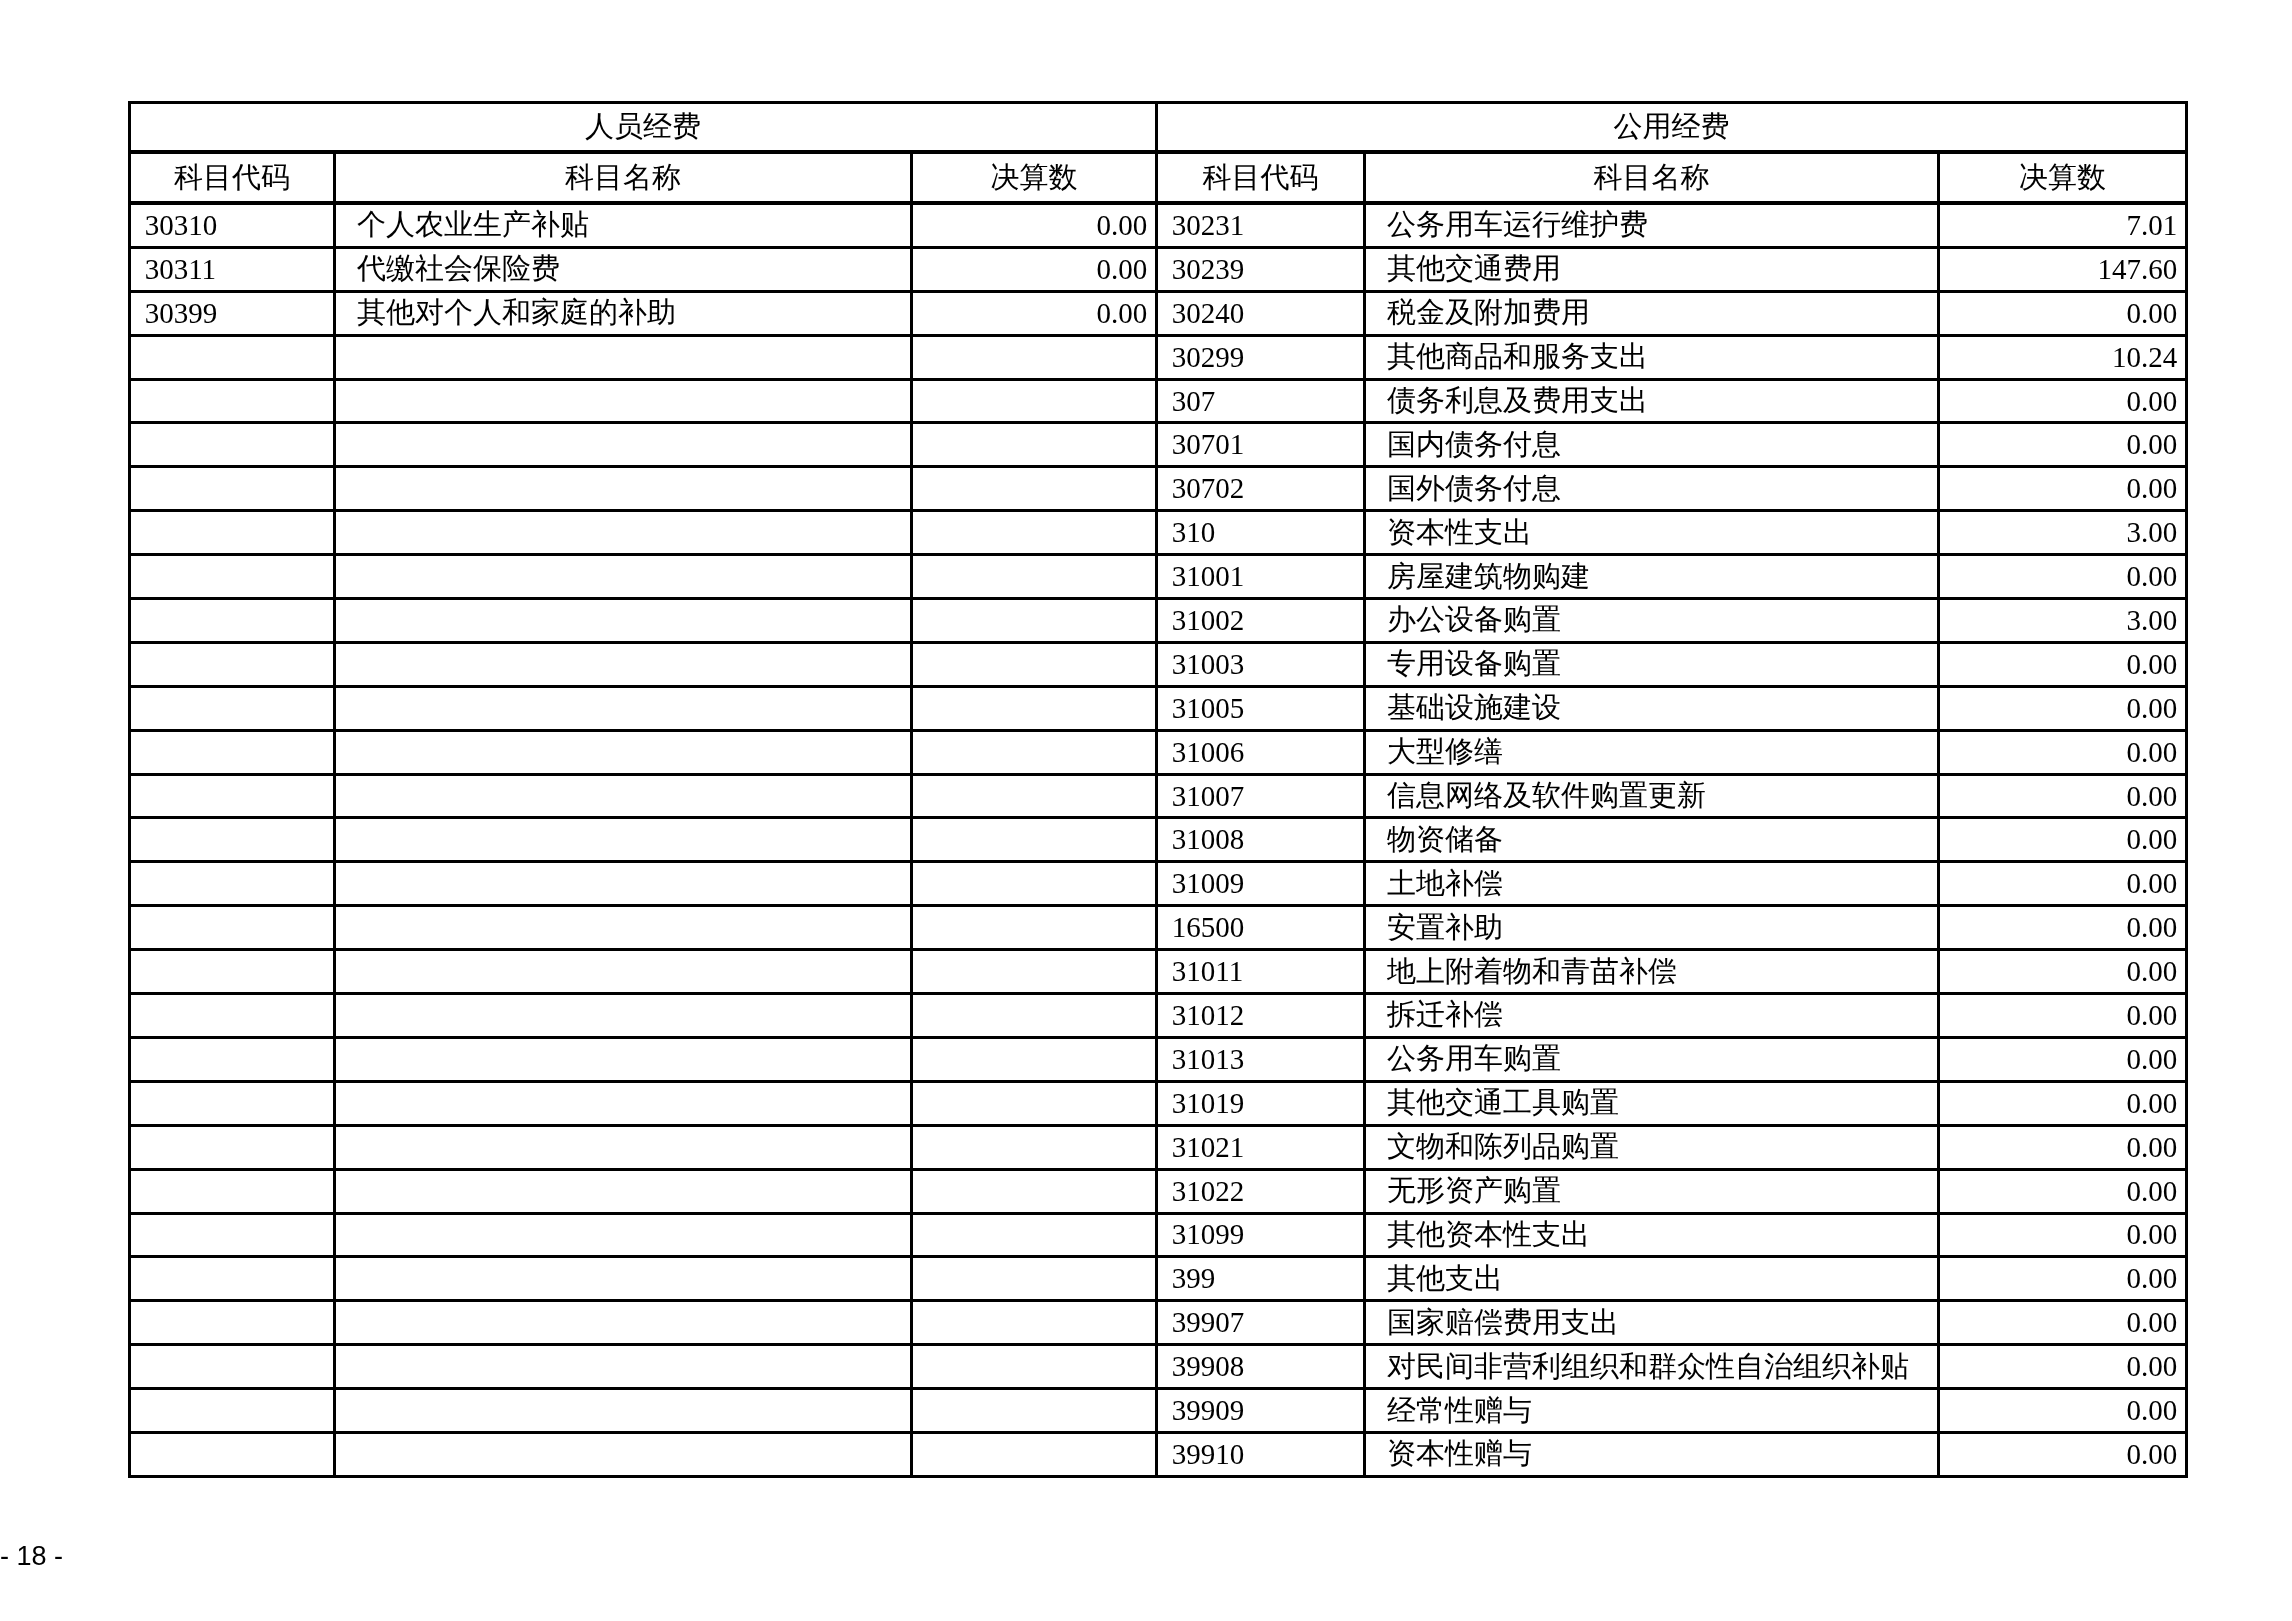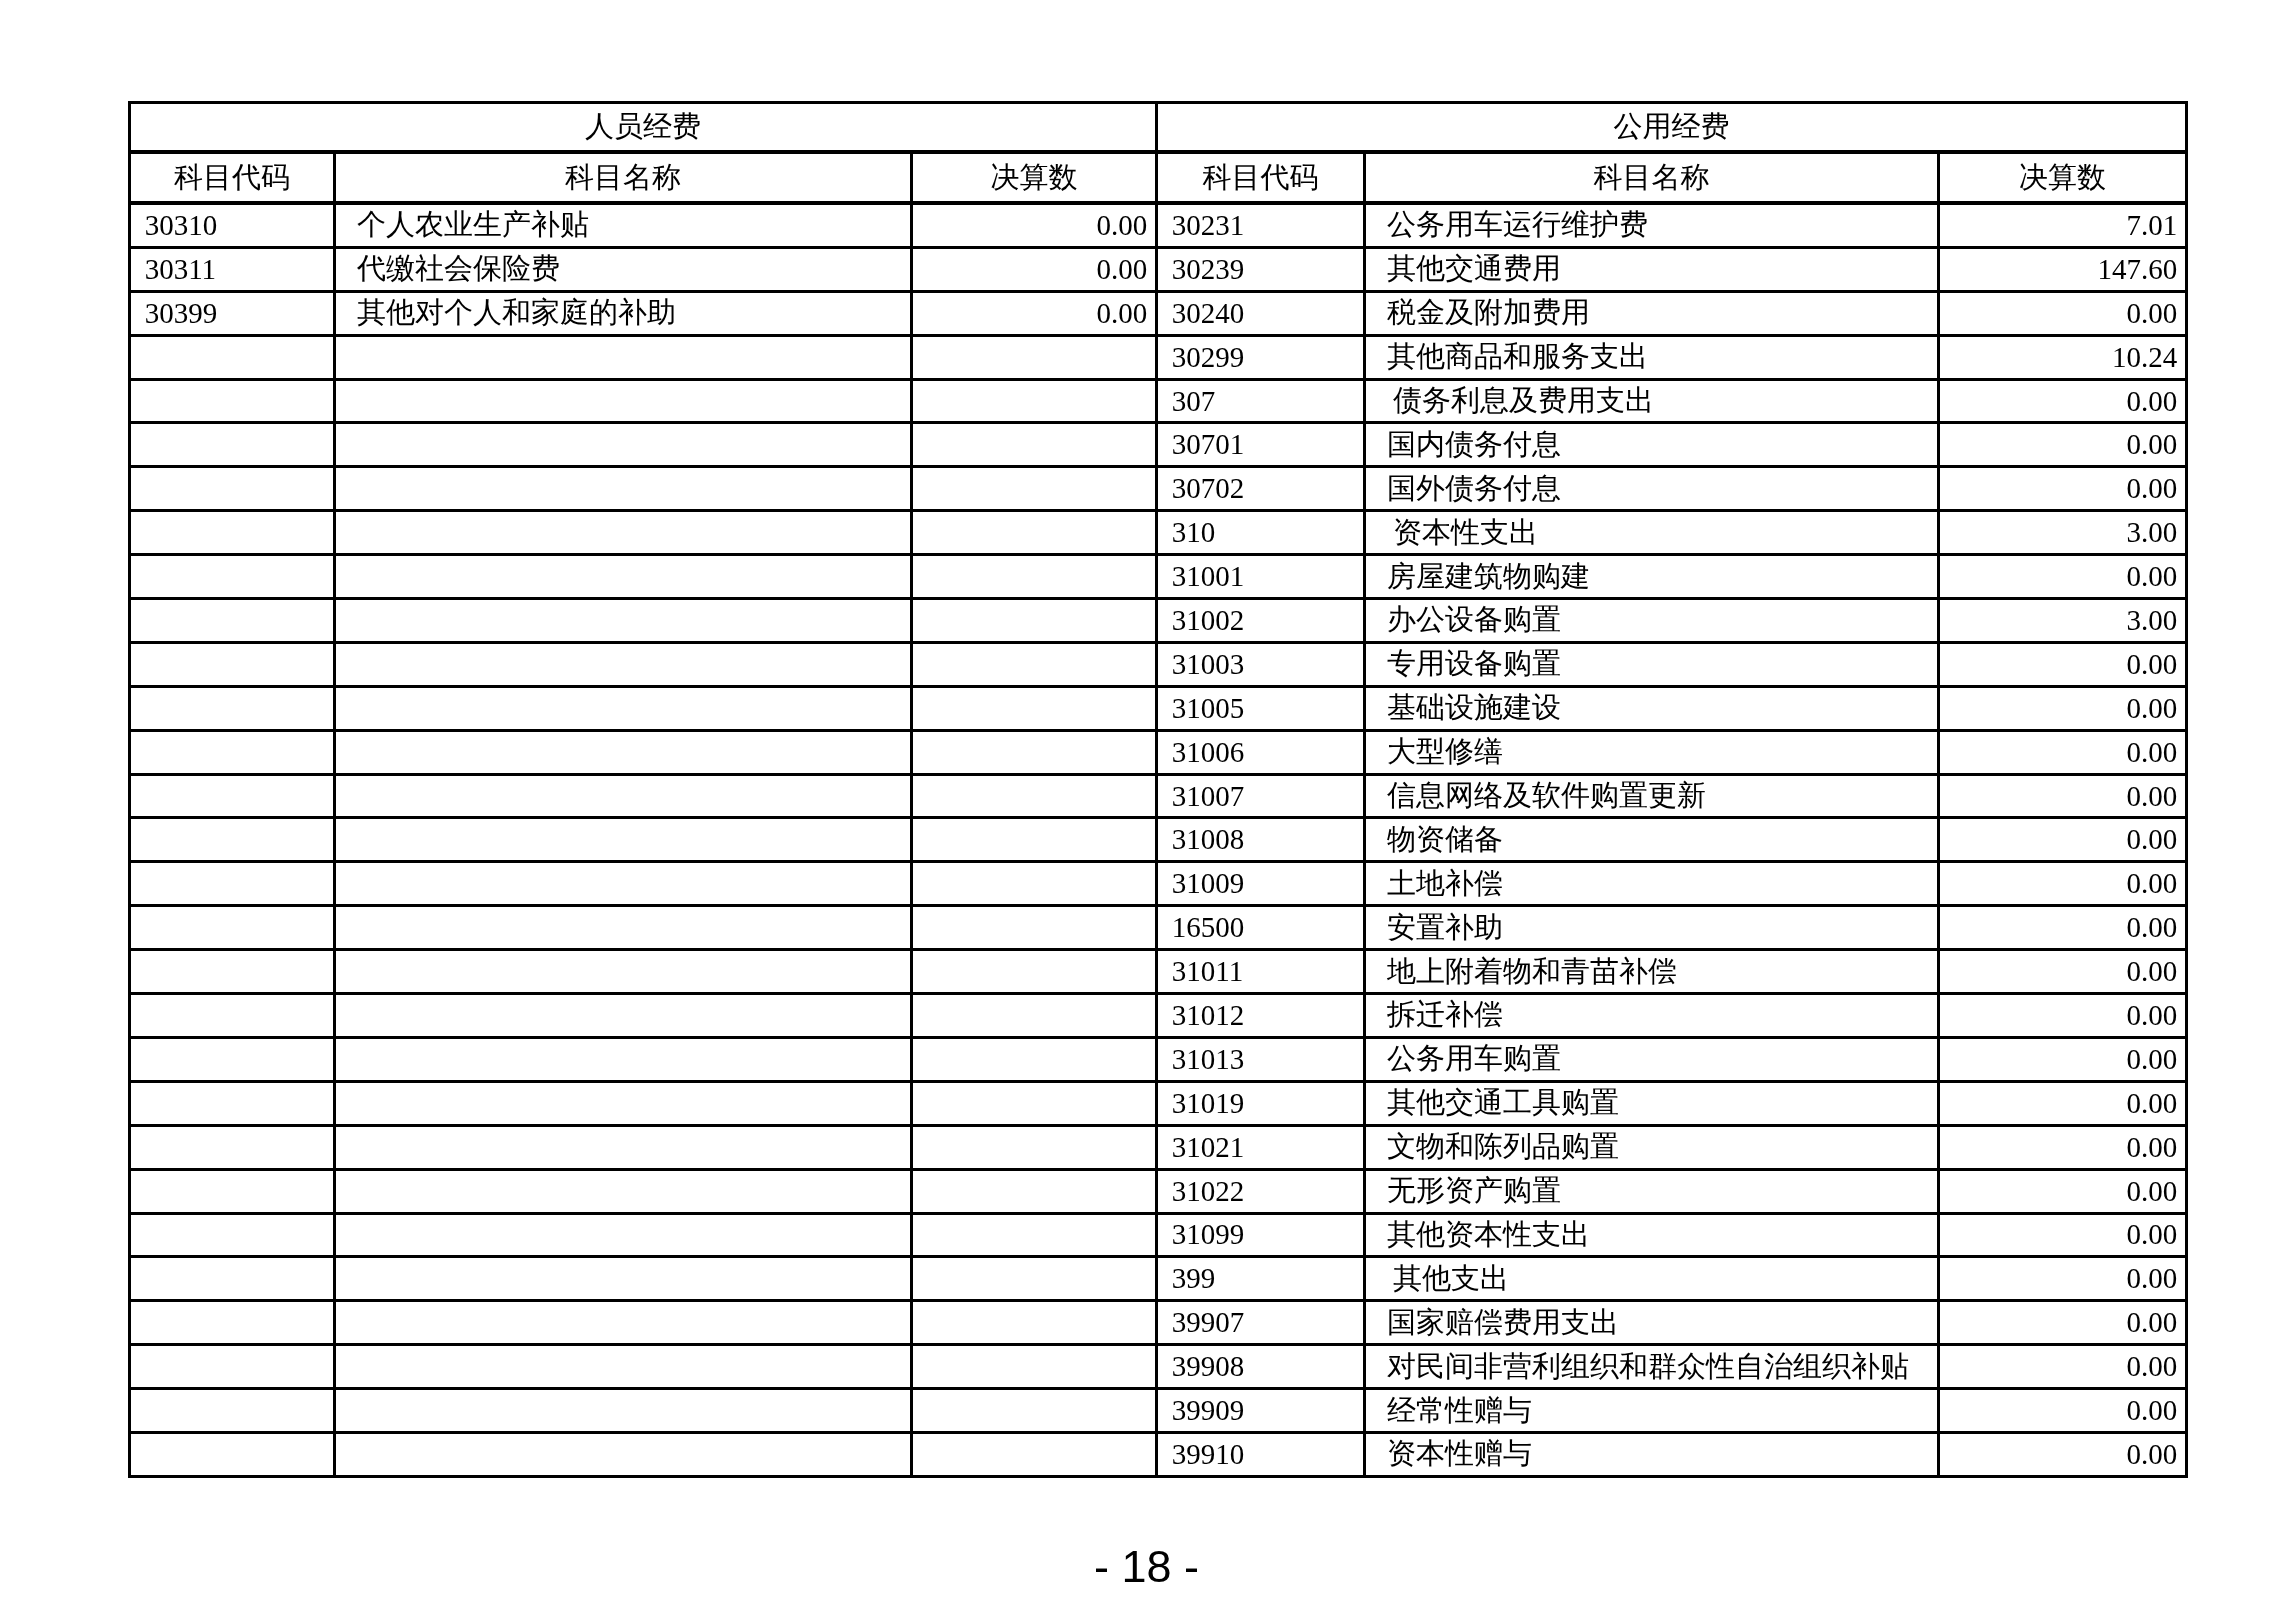--- a/index.html
+++ b/index.html
@@ -22,29 +22,29 @@
     border:3.9px solid #000;
     overflow:hidden;
     white-space:nowrap;
     font-weight:normal;
     padding:0;
     vertical-align:middle;
   }
   .title-row th{height:46px;text-align:center;border-bottom-width:4.9px;}
   .header-row th{height:47px;text-align:center;border-bottom-width:4.9px;}
   td.code{text-align:left;padding-left:13.7px;margin-top:24px;}
-  td.name{text-align:left;padding-left:27px;}
+  td.name{text-align:left;padding-left:21px;}
   td.name.indent{padding-left:21px;}
   td.value{text-align:right;padding-right:7.8px;}
   .page-footer{
     position:absolute;
     left:0;top:1541px;width:100%;
-    text-align:center;
+    text-align:left;
     font-family:"Liberation Sans","DejaVu Sans",sans-serif;
-    font-size:45px;
+    font-size:27px;
   }
 </style>
 </head>
 <body>
 
 <table class="budget-table">
   <colgroup>
     <col style="width:205px">
       <col style="width:577px">
       <col style="width:245px">

